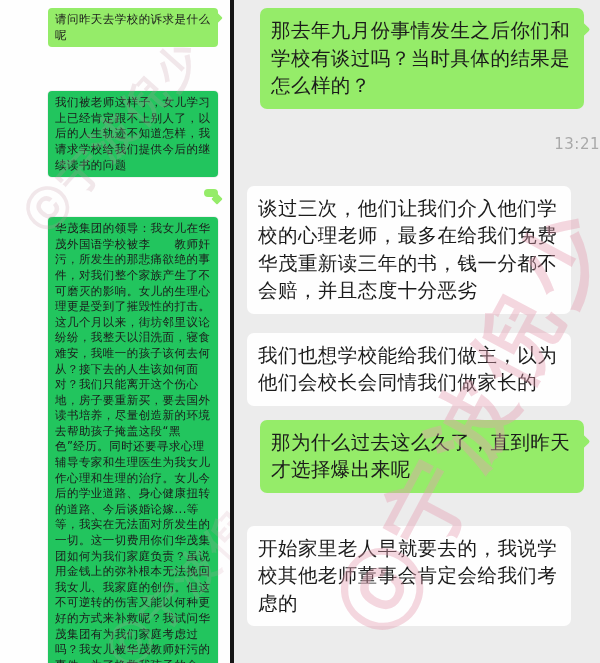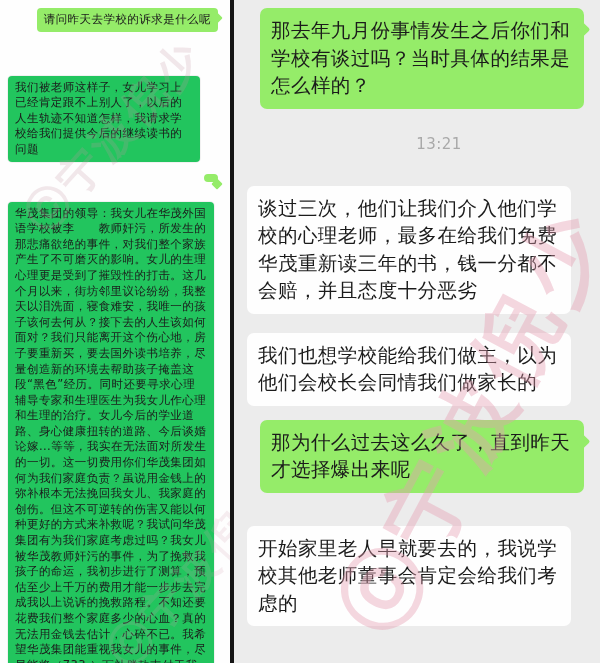--- a/index.html
+++ b/index.html
@@ -5,21 +5,21 @@
   html,body{margin:0;padding:0;}
   body{width:600px;height:663px;overflow:hidden;background:#fff;
        font-family:"DejaVu Sans","Liberation Sans",sans-serif;}
   .shot{display:flex;width:600px;height:663px;}
   .col{position:relative;overflow:hidden;height:663px;}
   .col.left{width:230px;background:#fefefe;}
   .divider{width:4px;background:#151515;height:663px;flex:0 0 4px;}
   .col.right{width:366px;background:#ececec;}
 
   .row{display:flex;}
-  .col.left  .row{padding:0 12px 3px 8px;}
+  .col.left  .row{padding:0 12px 3px 8px;margin-left:40px;}
   .col.right .row{padding:0 16px 0 13px;}
   .row.sent{justify-content:flex-end;}
   .row.recv{justify-content:flex-start;}
 
   .bubble{position:relative;display:inline-block;word-break:break-all;
           color:#1b1b1b;box-sizing:border-box;}
   
   .col.left .bubble{font-size:11.5px;line-height:15.6px;letter-spacing:0.45px;
                     padding:4px 7px;border-radius:4px;}
   .green-l{background:#95ec69;}
@@ -35,21 +35,21 @@
 
   .tail{position:absolute;background:#95ec69;transform:rotate(45deg);}
   .tail-l{right:-3px;top:6px;width:8px;height:8px;border-radius:1px;}
   .tail-r{right:-4px;top:16px;width:11px;height:11px;border-radius:2px;}
 
   
   .mt8{margin-top:8px;}  .mt9{margin-top:9px;}  .mt14{margin-top:14px;}
   .mt17{margin-top:17px;}.mt19{margin-top:19px;}
   .mt27{margin-top:33px;}.mt41{margin-top:41px;}
 
-  .timestamp{margin-top:26px;text-align:center;font-size:15px;color:#a9a9a9;
+  .timestamp{margin-top:26px;text-align:right;font-size:15px;color:#a9a9a9;
              letter-spacing:0.5px;padding-left:44px;}
 
   .wm{position:absolute;white-space:nowrap;pointer-events:none;
       transform-origin:0 0;font-weight:bold;z-index:5;}
   .wm-l1{left:12px;top:205px;font-size:44px;letter-spacing:4px;
          color:rgba(195,150,162,0.22);transform:rotate(-48deg);}
   .wm-l2{left:95px;top:640px;font-size:44px;letter-spacing:4px;
          color:rgba(210,160,175,0.18);transform:rotate(-48deg);}
   .wm-r1{left:80px;top:600px;font-size:84px;letter-spacing:10px;
          color:rgba(231,157,177,0.40);transform:rotate(-62deg);}

